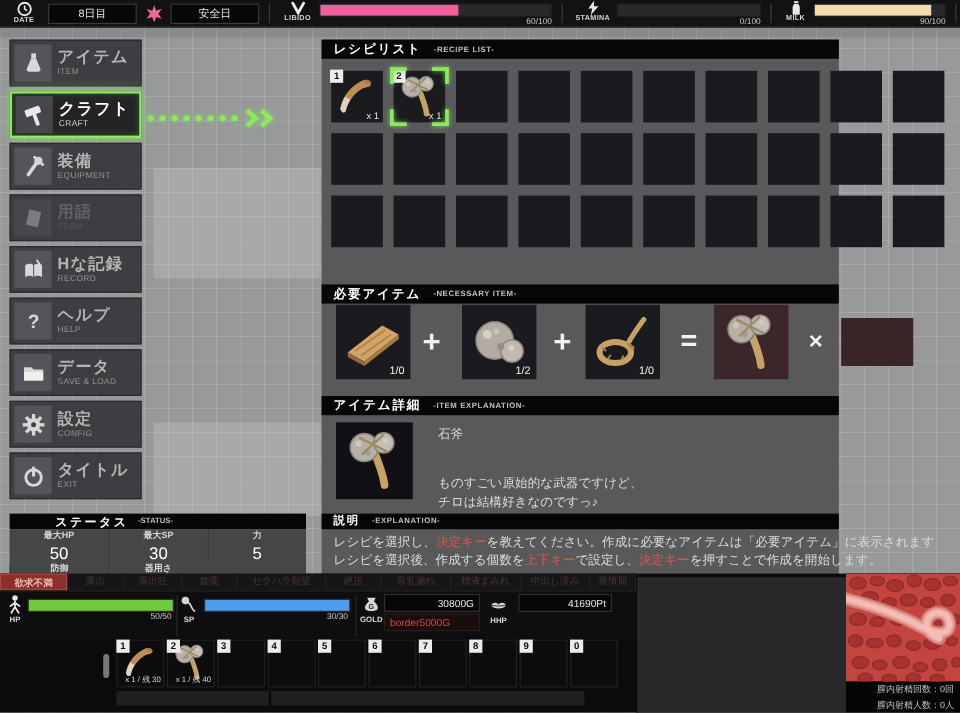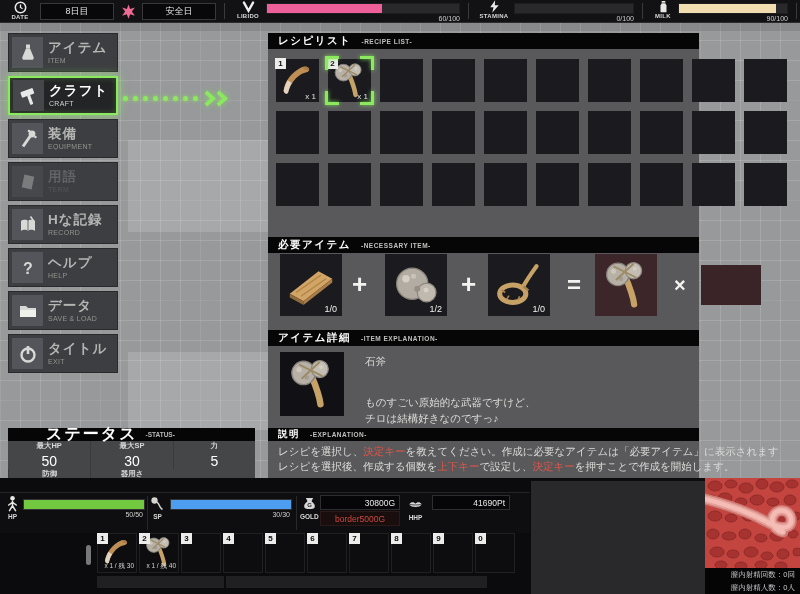--- a/index.html
+++ b/index.html
@@ -51,21 +51,21 @@
   .sbtn.disabled .ibox{opacity:.45}
 
   .arrow{position:absolute;left:123px;top:90px;display:flex;align-items:center;gap:5px;z-index:3}
   .dot{width:5px;height:5px;border-radius:50%;background:#8ce95f;box-shadow:0 0 4px #8ce95f;flex:none}
   .chev{width:13px;height:17px;flex:none;filter:drop-shadow(0 0 3px rgba(130,230,90,.8))}
   .chev+.chev{margin-left:-6px}
 
   
   .statuspanel{position:absolute;left:8px;top:428px;width:247px;z-index:4}
   .sp-hd{height:13px;background:#060607;display:flex;align-items:center;padding-left:38px;gap:8px}
-  .sp-hd .jp{font-size:16px;font-weight:bold;color:#fff;letter-spacing:2px}
+  .sp-hd .jp{font-size:10px;font-weight:bold;color:#fff;letter-spacing:2px}
   .sp-hd .en{font-size:6.5px;color:#b8b8b6;font-weight:bold}
   .sp-body{height:37px;background:#454648;display:grid;grid-template-columns:repeat(3,1fr)}
   .sp-cell{display:flex;flex-direction:column;align-items:center;justify-content:center;border-left:1px solid #393a3c}
   .sp-cell:first-child{border-left:none}
   .sp-cell .lb{font-size:7.5px;color:#d6d6d4;font-weight:bold}
   .sp-cell .vl{font-size:14px;color:#fff;margin-top:2px}
 
   
   .main{position:absolute;left:268px;top:33px;width:431px;height:448px;background:#59595b;z-index:2}
   .mhd{position:absolute;left:0;width:100%;height:16px;background:#060607;display:flex;align-items:center;
@@ -109,21 +109,21 @@
   .pic{position:absolute;display:flex;flex-direction:column;align-items:center}
   .pic svg{width:15px;height:17px}
   .pic .lb{font-size:6.5px;color:#d8d8d6;font-weight:bold;margin-top:1px}
   .ptrack{position:absolute;height:9px;background:#242427;border:1px solid #323234}
   .ptrack i{display:block;height:100%}
   .pval{position:absolute;font-size:7px;color:#d0d0ce;text-align:right}
   .pdiv{position:absolute;top:3px;width:1px;height:34px;background:#28282a}
   .goldbox{position:absolute;background:#060608;border:1px solid #2e2e30;box-sizing:border-box;
     display:flex;align-items:center;justify-content:flex-end;padding-right:4px;font-size:8.5px;color:#eaeae8}
   .borderbox{position:absolute;background:#190d0e;border:1px solid #2a1a1a;box-sizing:border-box;
-    display:flex;align-items:center;justify-content:center;padding:0 4px;font-size:8.5px;color:#cc4a3e}
+    display:flex;align-items:center;justify-content:flex-start;padding:0 4px;font-size:8.5px;color:#cc4a3e}
   .pill{position:absolute;left:86px;top:67px;width:5px;height:20px;background:#77787a;border-radius:3px}
   .hotbar{position:absolute;left:97px;top:55px;display:flex;gap:2px}
   .hslot{position:relative;width:40px;height:40px;background:#0d0d0f;border:1px solid #202023;box-sizing:border-box;cursor:pointer;flex:none}
   .hslot .art{position:absolute;left:3px;top:2px;width:32px;height:32px}
   .hslot .hlabel{position:absolute;bottom:1px;left:0;right:2px;font-size:6.5px;color:#d6d6d2;text-align:right;white-space:nowrap}
   .hstrip{position:absolute;left:97px;top:98px;width:390px;height:12px;background:#202023}
   .hstrip i{position:absolute;left:127px;top:0;width:2px;height:12px;background:#0b0b0d}
   .sidefill{position:absolute;left:530px;top:3px;width:175px;height:113px;background:#29292b;border-left:1px solid #0a0a0a;box-sizing:border-box}
   .womb{position:absolute;left:705px;top:0;width:95px;height:116px;background:#050506}
   .womb svg{display:block;width:95px;height:90px}
@@ -402,20 +402,31 @@
     </div>
     <div class="sbtn">
       <span class="ibox">
           <svg>
             <use href="#sym-folder"></use>
           </svg>
         </span>
       <span class="txt">
           <span class="jp">データ</span>
       <span class="en">SAVE &amp; LOAD</span>
+        </span>
+    </div>
+    <div class="sbtn">
+      <span class="ibox">
+          <svg>
+            <use href="#sym-gear"></use>
+          </svg>
+        </span>
+      <span class="txt">
+          <span class="jp">設定</span>
+      <span class="en">CONFIG</span>
         </span>
     </div>
     <div class="sbtn">
       <span class="ibox">
           <svg>
             <use href="#sym-power"></use>
           </svg>
         </span>
       <span class="txt">
           <span class="jp">タイトル</span>
@@ -576,20 +587,32 @@
     </div>
     <div class="expl-line" style="top:412px">
       <span>レシピを選択し、</span><span class="key">決定キー</span><span>を教えてください。作成に必要なアイテムは「必要アイテム」に表示されます</span>
     </div>
     <div class="expl-line" style="top:427px">
       <span>レシピを選択後、作成する個数を</span><span class="key">上下キー</span><span>で設定し、</span><span class="key">決定キー</span><span>を押すことで作成を開始します。</span>
     </div>
   </div>
 
   <div class="bottom">
+    <div class="ctabs">
+      <span class="ctab active" style="width:56px">欲求不満</span>
+      <span class="ctab" style="width:48px">露出</span>
+      <span class="ctab" style="width:48px">露出狂</span>
+      <span class="ctab" style="width:46px">媚薬</span>
+      <span class="ctab" style="width:74px">セクハラ願望</span>
+      <span class="ctab" style="width:46px">絶頂</span>
+      <span class="ctab" style="width:58px">母乳漏れ</span>
+      <span class="ctab" style="width:58px">精液まみれ</span>
+      <span class="ctab" style="width:58px">中出し済み</span>
+      <span class="ctab" style="width:38px">発情期</span>
+    </div>
 
     <div class="pbar">
       <span class="pic" style="left:5px;top:2px">
         <svg>
             <use href="#sym-person"></use>
           </svg>
         <span class="lb">HP</span>
         </span>
       <span class="ptrack" style="left:23px;top:6px;width:120px">
         <i style="width: 100%; background: rgb(114, 201, 63);"></i>

